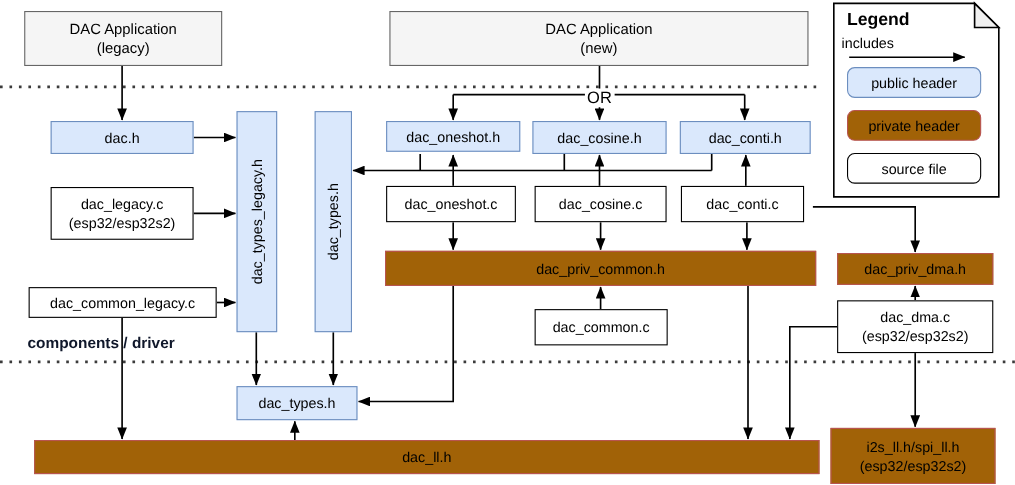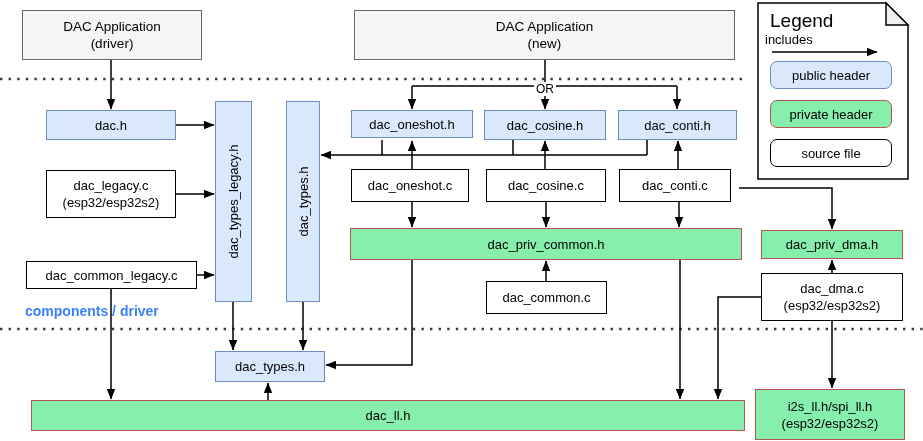--- a/index.html
+++ b/index.html
@@ -7,34 +7,34 @@
     position:relative;width:923px;height:441px;background:#ffffff;overflow:hidden;
     font-family:"Liberation Sans","DejaVu Sans",sans-serif;color:#000;
   }
   #edges{position:absolute;left:0;top:0;z-index:1;}
   .box{
     position:absolute;z-index:2;display:flex;flex-direction:column;
     align-items:center;justify-content:center;text-align:center;
     font-size:13px;line-height:17px;box-sizing:border-box;
   }
   .blue{background:#dae8fc;border:1.4px solid #6c8ebf;text-align:center;}
-  .pink{background:#86efac;border:1.4px solid #b85450;}
+  .pink{background:#a16207;border:1.4px solid #b85450;}
   .gray{background:#f5f5f5;border:1.4px solid #666666;font-size:13.5px;}
   .white{background:#ffffff;border:1.4px solid #000000;}
   .vbox .vtext{transform:rotate(-90deg);white-space:nowrap;}
   .rounded{border-radius:7px;}
   .or-label{
-    position:absolute;z-index:3;font-size:12px;background:#ffffff;
+    position:absolute;z-index:3;font-size:15px;background:#ffffff;
     padding:0 2px;transform:translate(-50%,-50%);
   }
   .section-label{
-    position:absolute;z-index:2;font-size:14px;font-weight:bold;color:#3b82f6;
+    position:absolute;z-index:2;font-size:14px;font-weight:bold;color:#0f172a;
     white-space:nowrap;
   }
-  .legend-title{position:absolute;z-index:3;font-size:19px;font-weight:normal;}
+  .legend-title{position:absolute;z-index:3;font-size:16px;font-weight:bold;}
   .legend-includes{position:absolute;z-index:3;font-size:13px;}
 </style>
 </head>
 <body>
 
 <div id="canvas">
 
   <svg id="edges" width="923" height="441" viewBox="0 0 923 441">
     <defs>
       <marker id="ah" viewBox="0 0 10 8" refX="9.5" refY="4" markerWidth="11" markerHeight="9" markerUnits="userSpaceOnUse" orient="auto-start-reverse">
@@ -81,21 +81,21 @@
       <path d="M268 400 V383" marker-end="url(#ah)"></path>
 
       <path d="M758 3 H886 L908 25 V179 H758 Z" fill="#ffffff"></path>
       <path d="M886 3 V25 H908 Z" fill="#f0f0f0"></path>
       <path d="M772 52 H877" marker-end="url(#ah)"></path>
     </g>
   </svg>
 
   <div class="box gray" style="left:22px;top:10px;width:180px;height:50px">
     <span>DAC Application</span>
-    <span>(driver)</span>
+    <span>(legacy)</span>
   </div>
   <div class="box gray" style="left:354px;top:10px;width:381px;height:50px">
     <span>DAC Application</span>
     <span>(new)</span>
   </div>
 
   <div class="or-label" style="left:545px;top:89px">OR</div>
 
   <div class="box blue" style="left:46px;top:110px;width:130px;height:30px">
     <span>dac.h</span>

